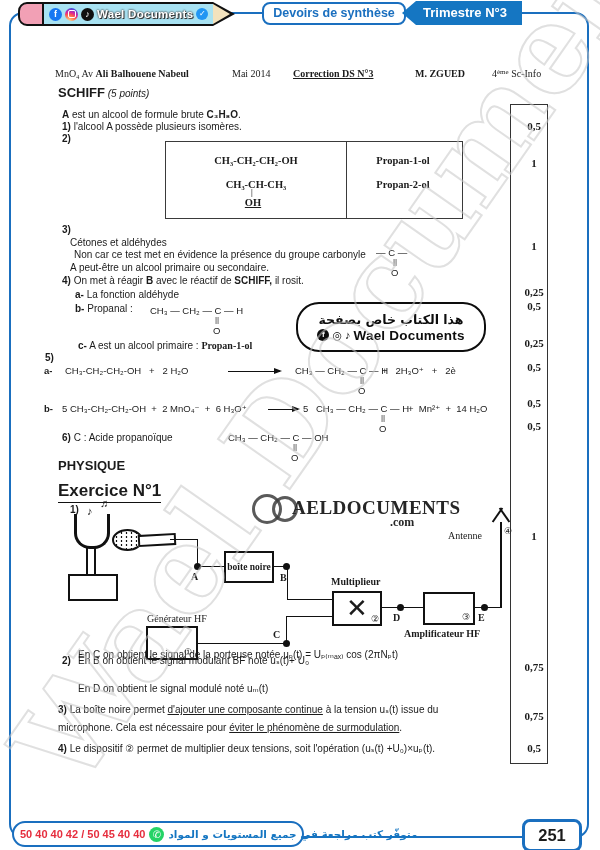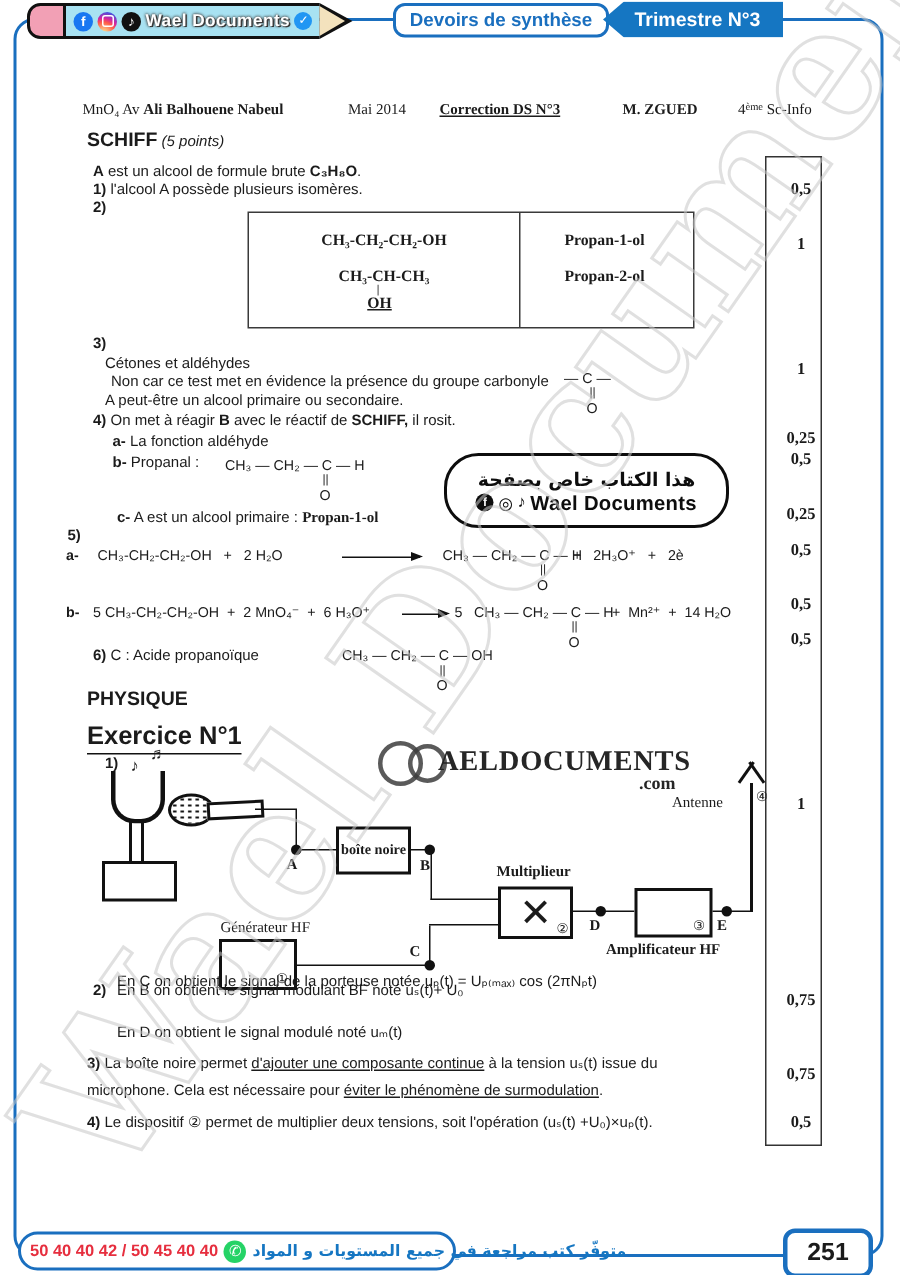--- a/index.html
+++ b/index.html
@@ -129,21 +129,21 @@
     </div>
     <div class="tip"></div>
   </div>
   <div class="devoirs">Devoirs de synthèse</div>
   <div class="trim">Trimestre N°3</div>
 
   <div class="wm-diag">Wael Documents</div>
   <div class="wm-logo-c" style="left:252px;top:494px;"></div>
   <div class="wm-logo-c" style="left:272px;top:496px;width:20px;height:20px;"></div>
   <div class="wm-text" style="left:292px;top:497px;font-size:19px;letter-spacing:.5px;">AELDOCUMENTS</div>
-  <div class="wm-text" style="left:390px;top:515px;font-size:12px;margin-left:36px;">.com</div>
+  <div class="wm-text" style="left:390px;top:515px;font-size:12px;">.com</div>
 
   <div class="abs row serif t10 z2" style="left:55px;top:68px;">
     <span>MnO₄ Av </span><span class="b">Ali Balhouene Nabeul</span>
   </div>
   <div class="abs serif t10 z2" style="left:232px;top:68px;">Mai 2014</div>
   <div class="abs serif t10 b u z2" style="left:293px;top:68px;">Correction DS N°3</div>
   <div class="abs serif t10 b z2" style="left:415px;top:68px;">M. ZGUED</div>
   <div class="abs serif t10 row z2" style="left:492px;top:68px;">
     <span>4</span><span style="font-size:7px;vertical-align:super;position:relative;top:-3px;">ème</span><span> Sc-Info</span>
   </div>

